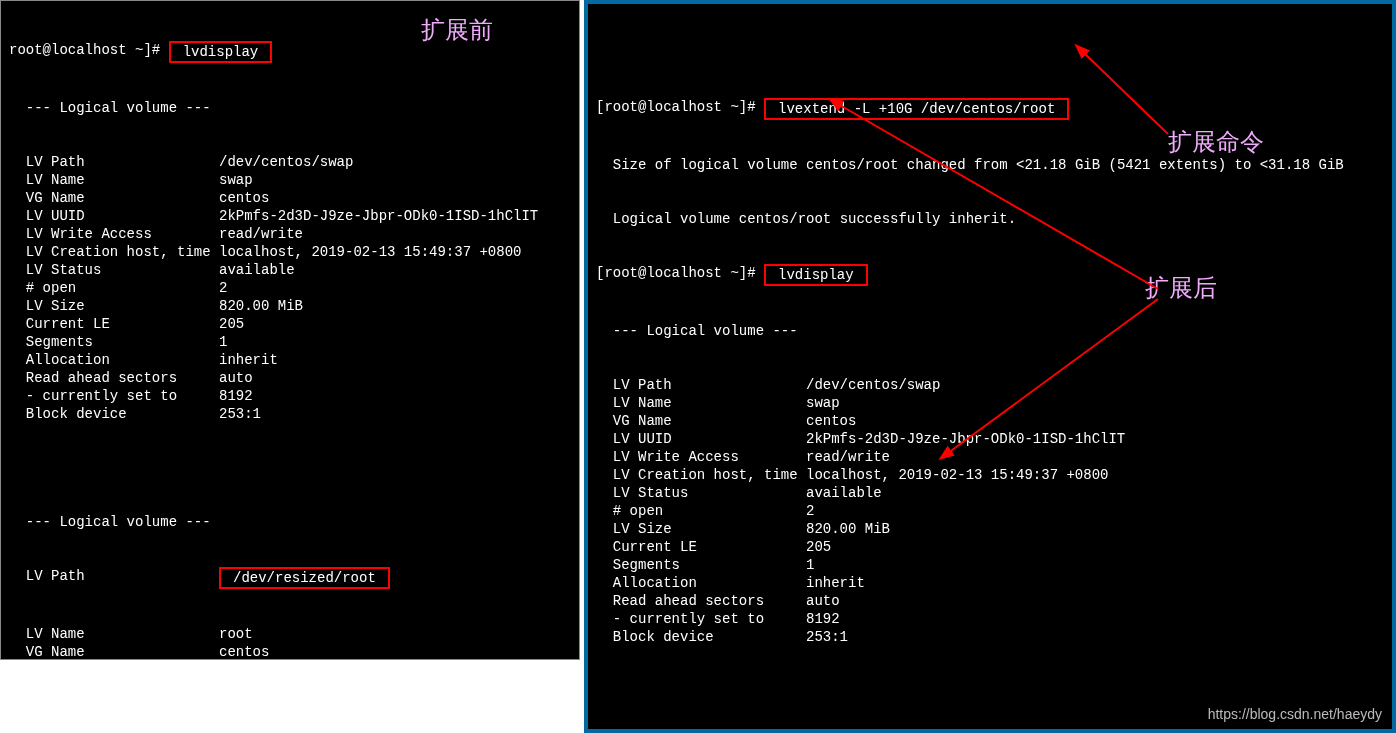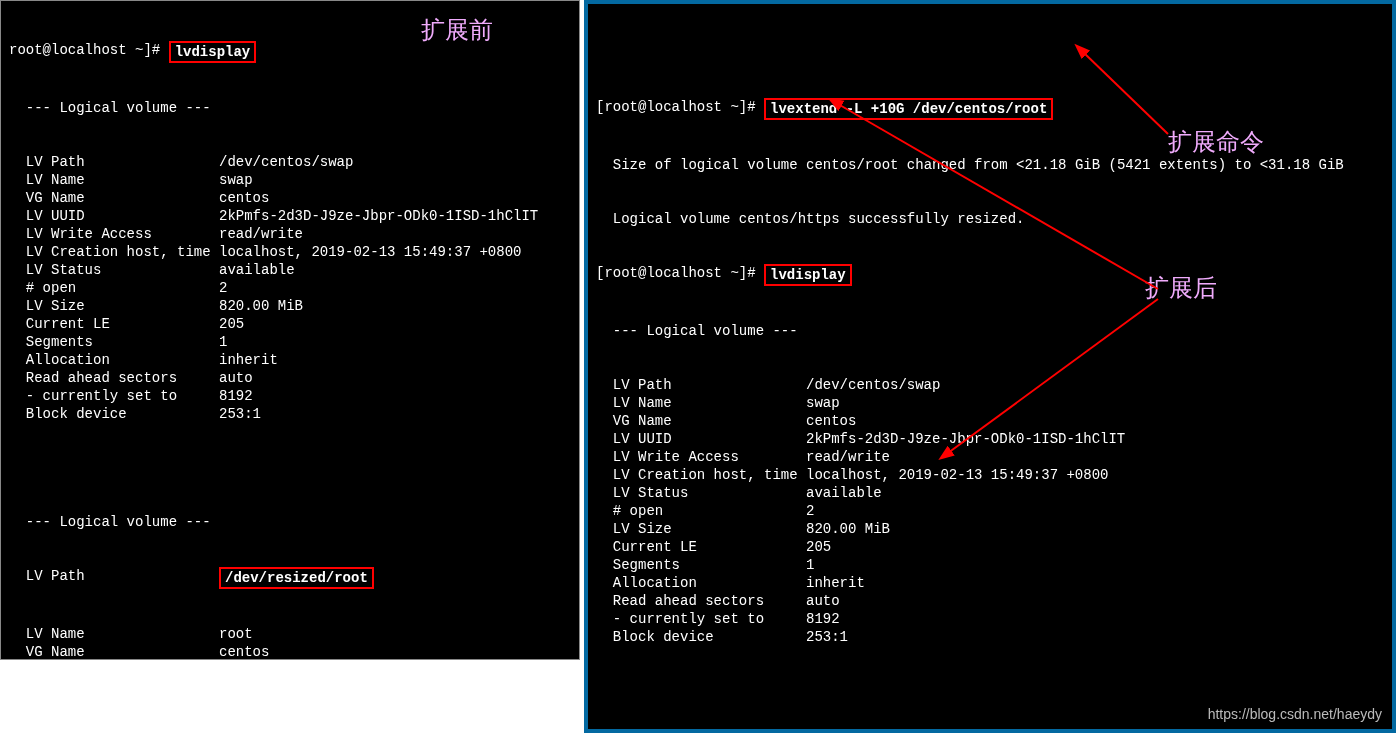--- a/index.html
+++ b/index.html
@@ -20,21 +20,21 @@
     white-space:pre;
     position:relative;
     overflow:hidden;
   }
   .pane-left { width:580px; height:660px; border:1px solid #888; }
   .pane-right { width:812px; height:733px; margin-left:4px; border:4px solid #0369a1; }
   .line { display:flex; }
   .label { display:inline-block; width:210px; }
   .label2 { display:inline-block; width:210px; }
   .val {}
-  .box { border:2px solid #ff0000; padding:0 4px; display:inline-block;font-weight:bold; }
+  .box { border:2px solid #ff0000; padding:0 12px; display:inline-block; }
   .anno {
     position:absolute;
     color:#f0abfc;
     font-family: "Microsoft YaHei","SimHei",sans-serif;
     font-size:24px;
     font-weight:500;
   }
   svg.arrow { position:absolute; top:0; left:0; pointer-events:none; }
   .wm {
     position:absolute; bottom:6px; right:10px;
@@ -59,21 +59,21 @@
 
   <div class="anno" style="top:20px; left:420px;">扩展前</div>
 </div>
 
 <div class="pane pane-right">
   <div class="line">&nbsp;</div>
   <div class="line">
     <span>[root@localhost ~]# </span><span class="box">lvextend -L +10G /dev/centos/root</span>
   </div>
   <div class="line">  Size of logical volume centos/root changed from &lt;21.18 GiB (5421 extents) to &lt;31.18 GiB</div>
-  <div class="line">  Logical volume centos/https successfully resized.</div>
+  <div class="line">  Logical volume centos/root successfully inherit.</div>
   <div class="line">
     <span>[root@localhost ~]# </span><span class="box">lvdisplay</span>
   </div>
   <div class="line">  --- Logical volume ---</div>
   <div><div class="line"><span class="label2">  LV Path</span><span class="val">/dev/centos/swap</span></div><div class="line"><span class="label2">  LV Name</span><span class="val">swap</span></div><div class="line"><span class="label2">  VG Name</span><span class="val">centos</span></div><div class="line"><span class="label2">  LV UUID</span><span class="val">2kPmfs-2d3D-J9ze-Jbpr-ODk0-1ISD-1hClIT</span></div><div class="line"><span class="label2">  LV Write Access</span><span class="val">read/write</span></div><div class="line"><span class="label2">  LV Creation host, time</span><span class="val">localhost, 2019-02-13 15:49:37 +0800</span></div><div class="line"><span class="label2">  LV Status</span><span class="val">available</span></div><div class="line"><span class="label2">  # open</span><span class="val">2</span></div><div class="line"><span class="label2">  LV Size</span><span class="val">820.00 MiB</span></div><div class="line"><span class="label2">  Current LE</span><span class="val">205</span></div><div class="line"><span class="label2">  Segments</span><span class="val">1</span></div><div class="line"><span class="label2">  Allocation</span><span class="val">inherit</span></div><div class="line"><span class="label2">  Read ahead sectors</span><span class="val">auto</span></div><div class="line"><span class="label2">  - currently set to</span><span class="val">8192</span></div><div class="line"><span class="label2">  Block device</span><span class="val">253:1</span></div></div>
   <div class="line">&nbsp;</div>
   
   
   
   

